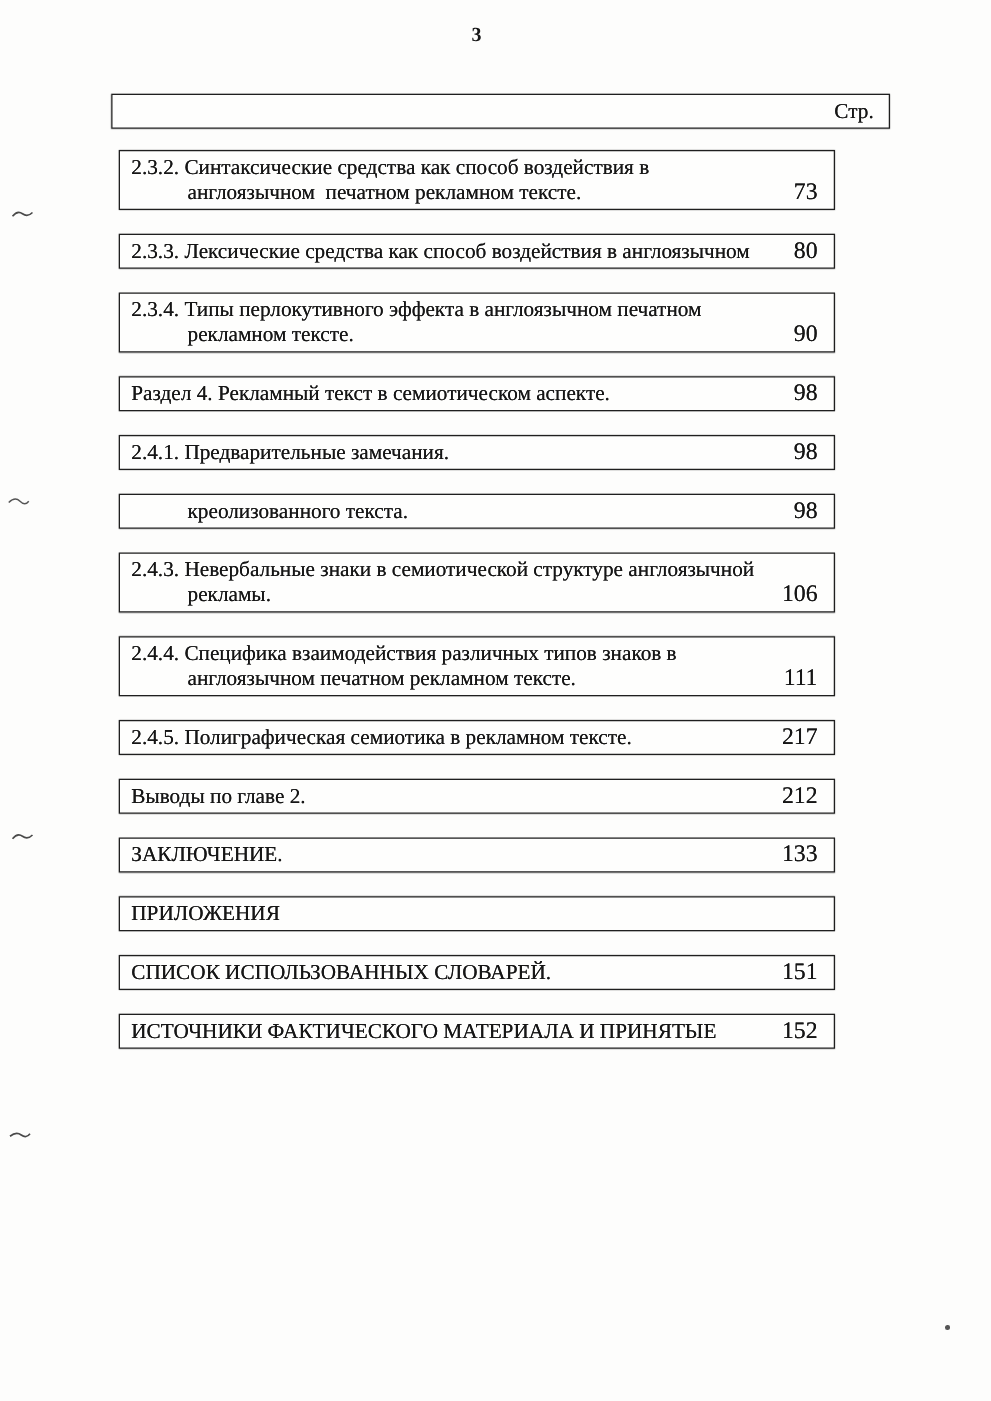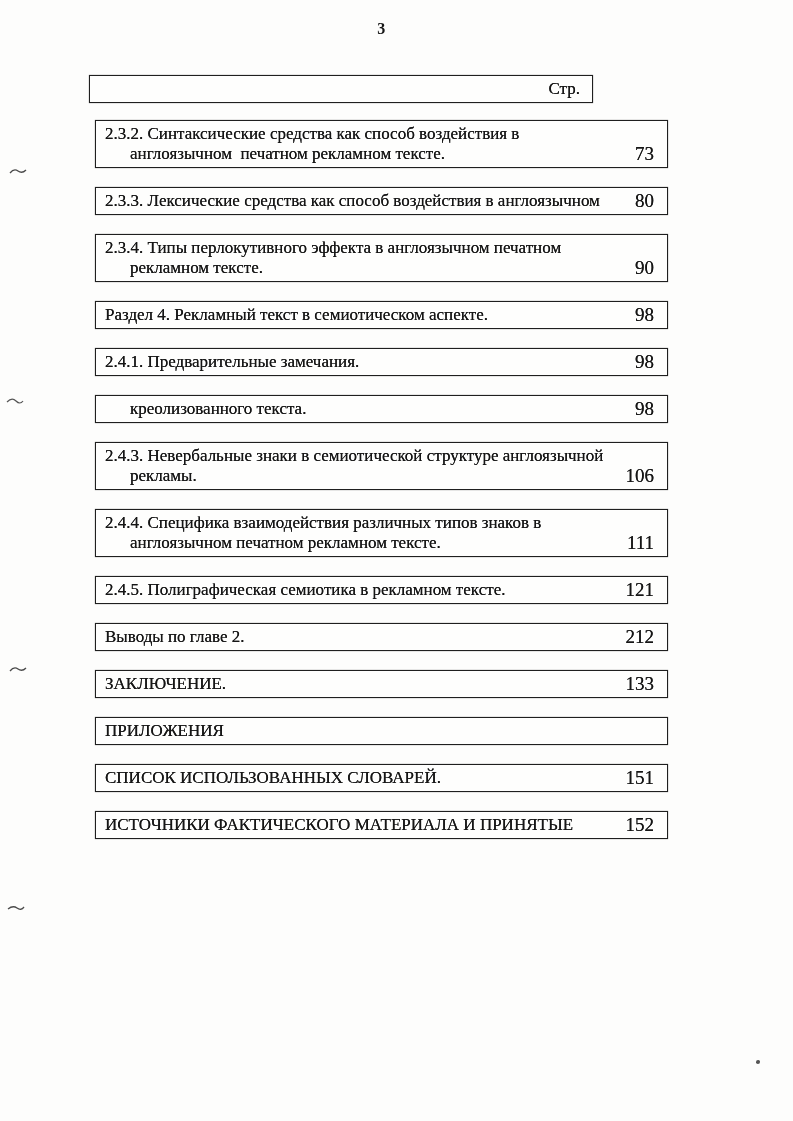--- a/index.html
+++ b/index.html
@@ -36,32 +36,32 @@
     position: relative;
     box-sizing: border-box;
     border: 1.5px solid #1f1f1f;
     background: #fefefd;
     padding: 3px 60px 3px 9px;
     margin-bottom: 19px;
     box-shadow: 0 0 1px rgba(0,0,0,0.55);
   }
   .box.header {
     margin-left: -6px;
-    width: 504px;
+    width: 623px;
     margin-bottom: 17px;
     padding-right: 12px;
     text-align: right;
   }
   .l1, .l2, .hdr-label {
     font-size: 17px;
     line-height: 20px;
     white-space: nowrap;
     text-shadow: 0 0 0.5px #222;
   }
-  .l2 { margin-left: 25px; }
+  .l2 { margin-left: 45px; }
   .l2:empty { display: none; }
   .flush .l2 { margin-left: 0; }
   .pg {
     position: absolute;
     right: 13px;
     bottom: 3px;
     font-size: 19px;
     line-height: 20px;
     text-shadow: 0 0 0.5px #222;
   }
@@ -157,21 +157,21 @@
 
     <div class="box entry">
       <div class="l1">2.4.4. Специфика взаимодействия различных типов знаков в</div>
       <div class="l2">англоязычном печатном рекламном тексте.</div>
       <span class="pg">111</span>
     </div>
 
     <div class="box entry">
       <div class="l1">2.4.5. Полиграфическая семиотика в рекламном тексте.</div>
 
-      <span class="pg">121</span>
+      <span class="pg">217</span>
     </div>
 
     <div class="box entry">
       <div class="l1">Выводы по главе 2.</div>
 
       <span class="pg">212</span>
     </div>
 
     <div class="box entry">
       <div class="l1">ЗАКЛЮЧЕНИЕ.</div>

